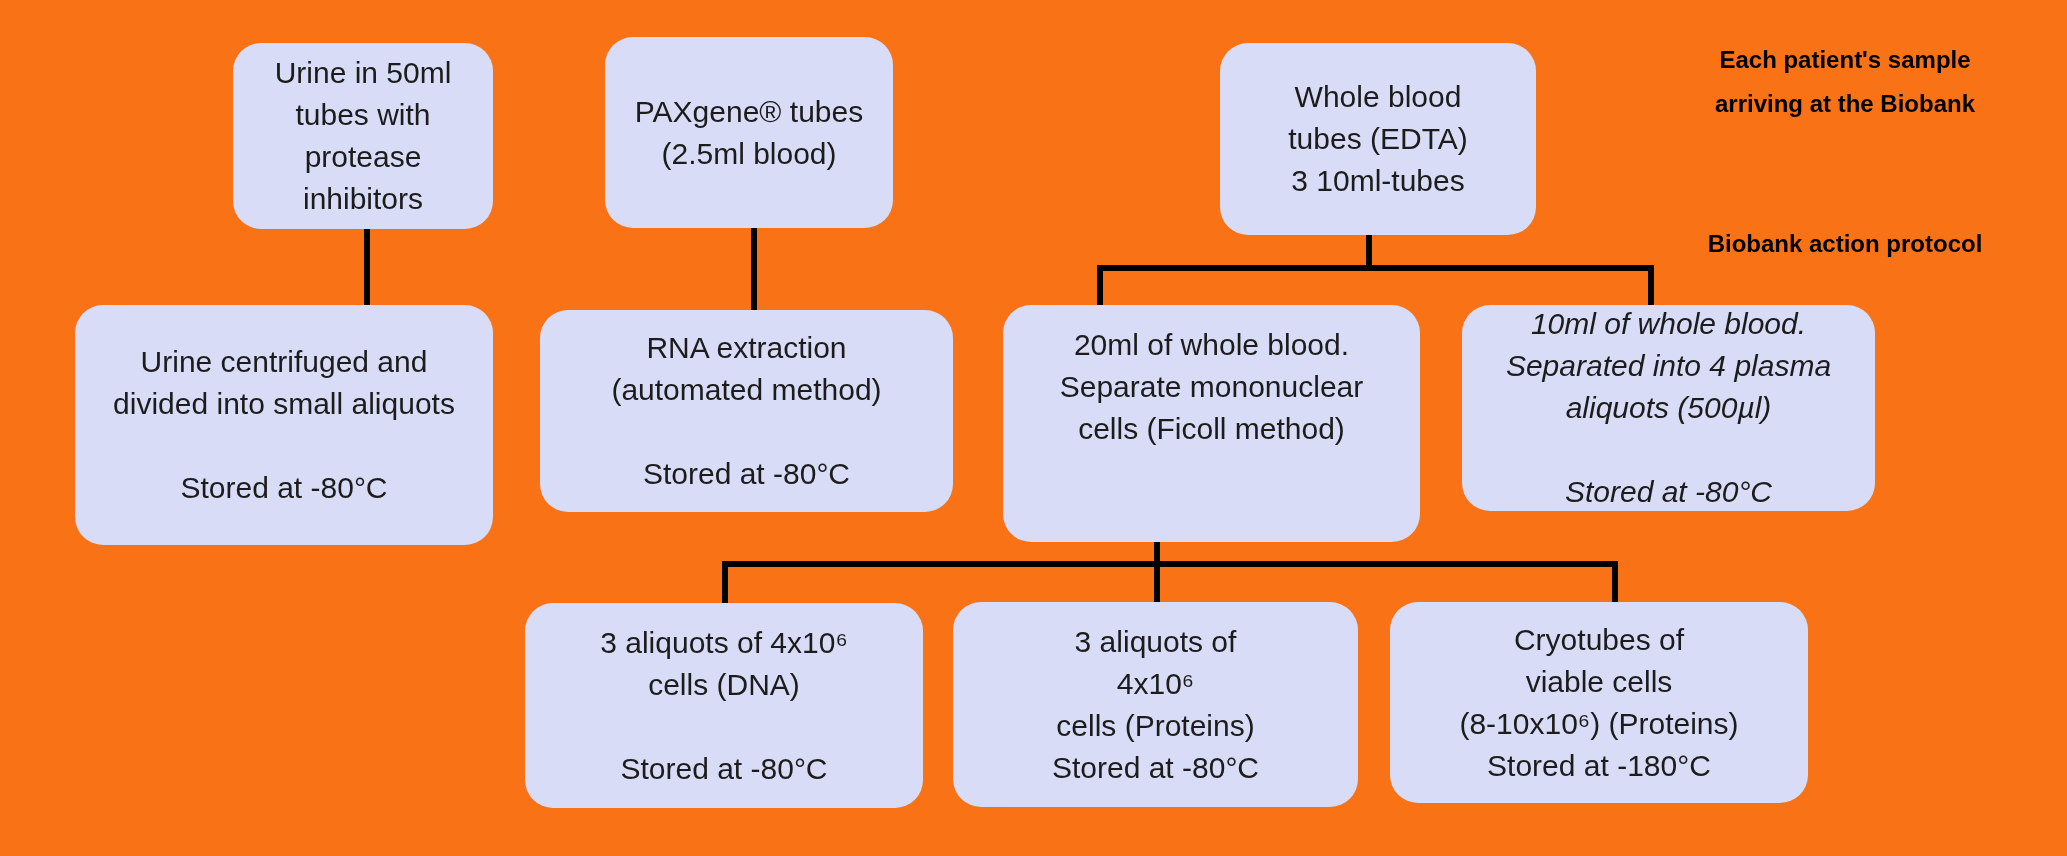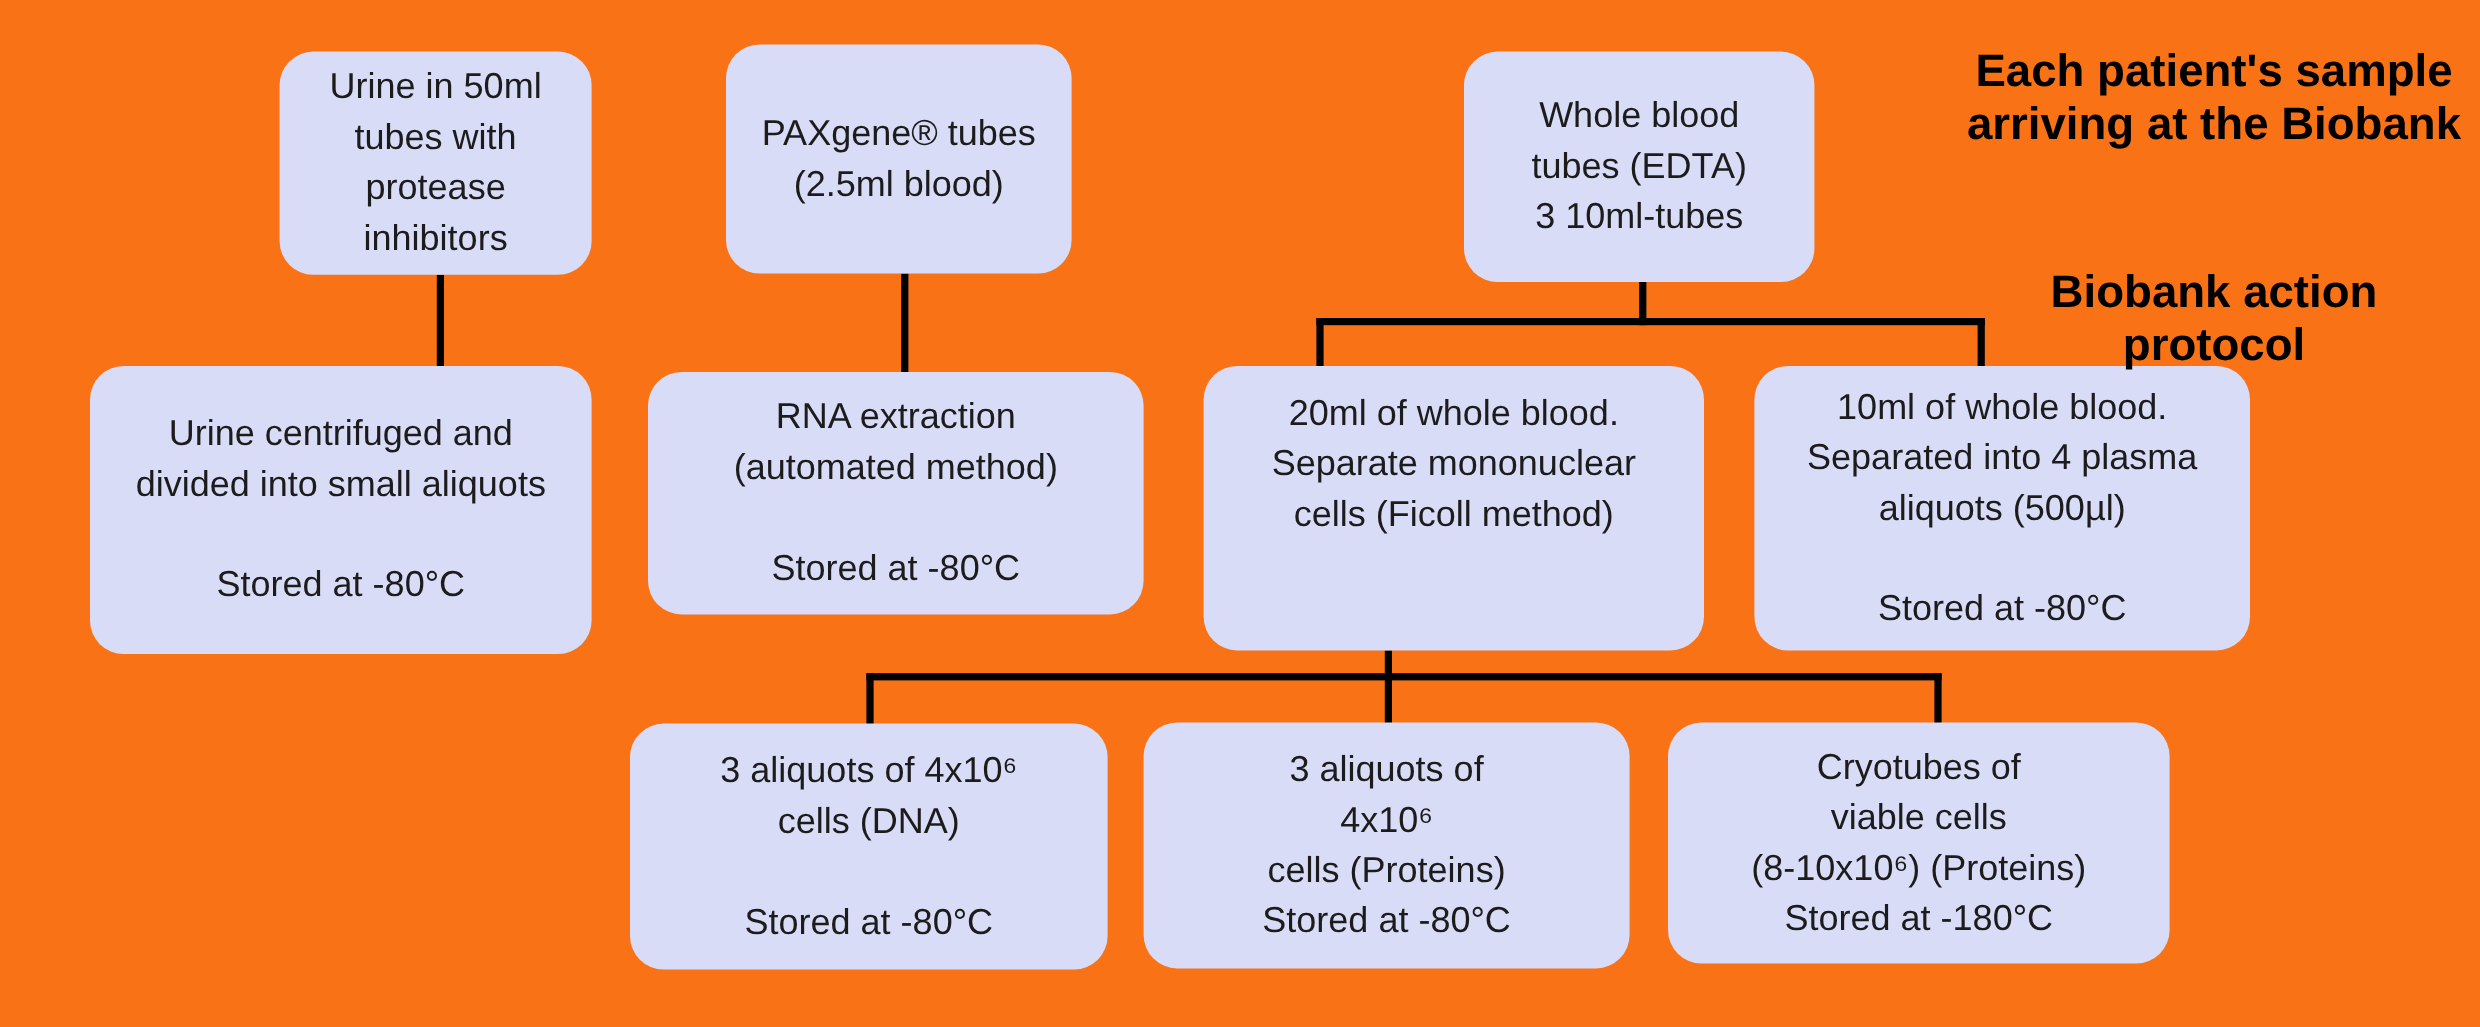--- a/index.html
+++ b/index.html
@@ -31,38 +31,38 @@
     color:var(--text-color);
     box-sizing:border-box;
     padding:6px 10px;
   }
   .line{
     position:absolute;
     background:var(--connector);
   }
   .side-label{
     position:absolute;
-    font-size:38px;
+    font-size:24px;
     line-height:44px;
     font-weight:bold;
     text-align:center;
     white-space:pre-line;
     color:#000000;
   }
 
   
   #n-urine-source   {left:233px; top:43px;  width:260px; height:186px;}
   #n-paxgene        {left:605px; top:37px;  width:288px; height:191px;}
-  #n-whole-blood    {left:1220px;top:43px;  width:292px; height:192px;}
+  #n-whole-blood    {left:1220px;top:43px;  width:316px; height:192px;}
 
   
   #n-urine-processed{left:75px;  top:305px; width:418px; height:240px;}
   #n-rna            {left:540px; top:310px; width:413px; height:202px;}
   #n-blood20        {left:1003px;top:305px; width:417px; height:237px; padding-bottom:80px;}
-  #n-blood10        {left:1462px;top:305px; width:413px; height:237px;}
+  #n-blood10        {left:1462px;top:305px; width:413px; height:206px;font-style:italic;}
 
   
   #n-dna            {left:525px; top:603px; width:398px; height:205px;}
   #n-proteins       {left:953px; top:602px; width:405px; height:205px;}
   #n-cryo           {left:1390px;top:602px; width:418px; height:201px;}
 
   
   #c-urine          {left:364px; top:229px; width:6px;   height:78px;}
   #c-paxgene        {left:751px; top:228px; width:6px;   height:84px;}
   #c-wholeblood-stub{left:1366px;top:235px; width:6px;   height:36px;}

